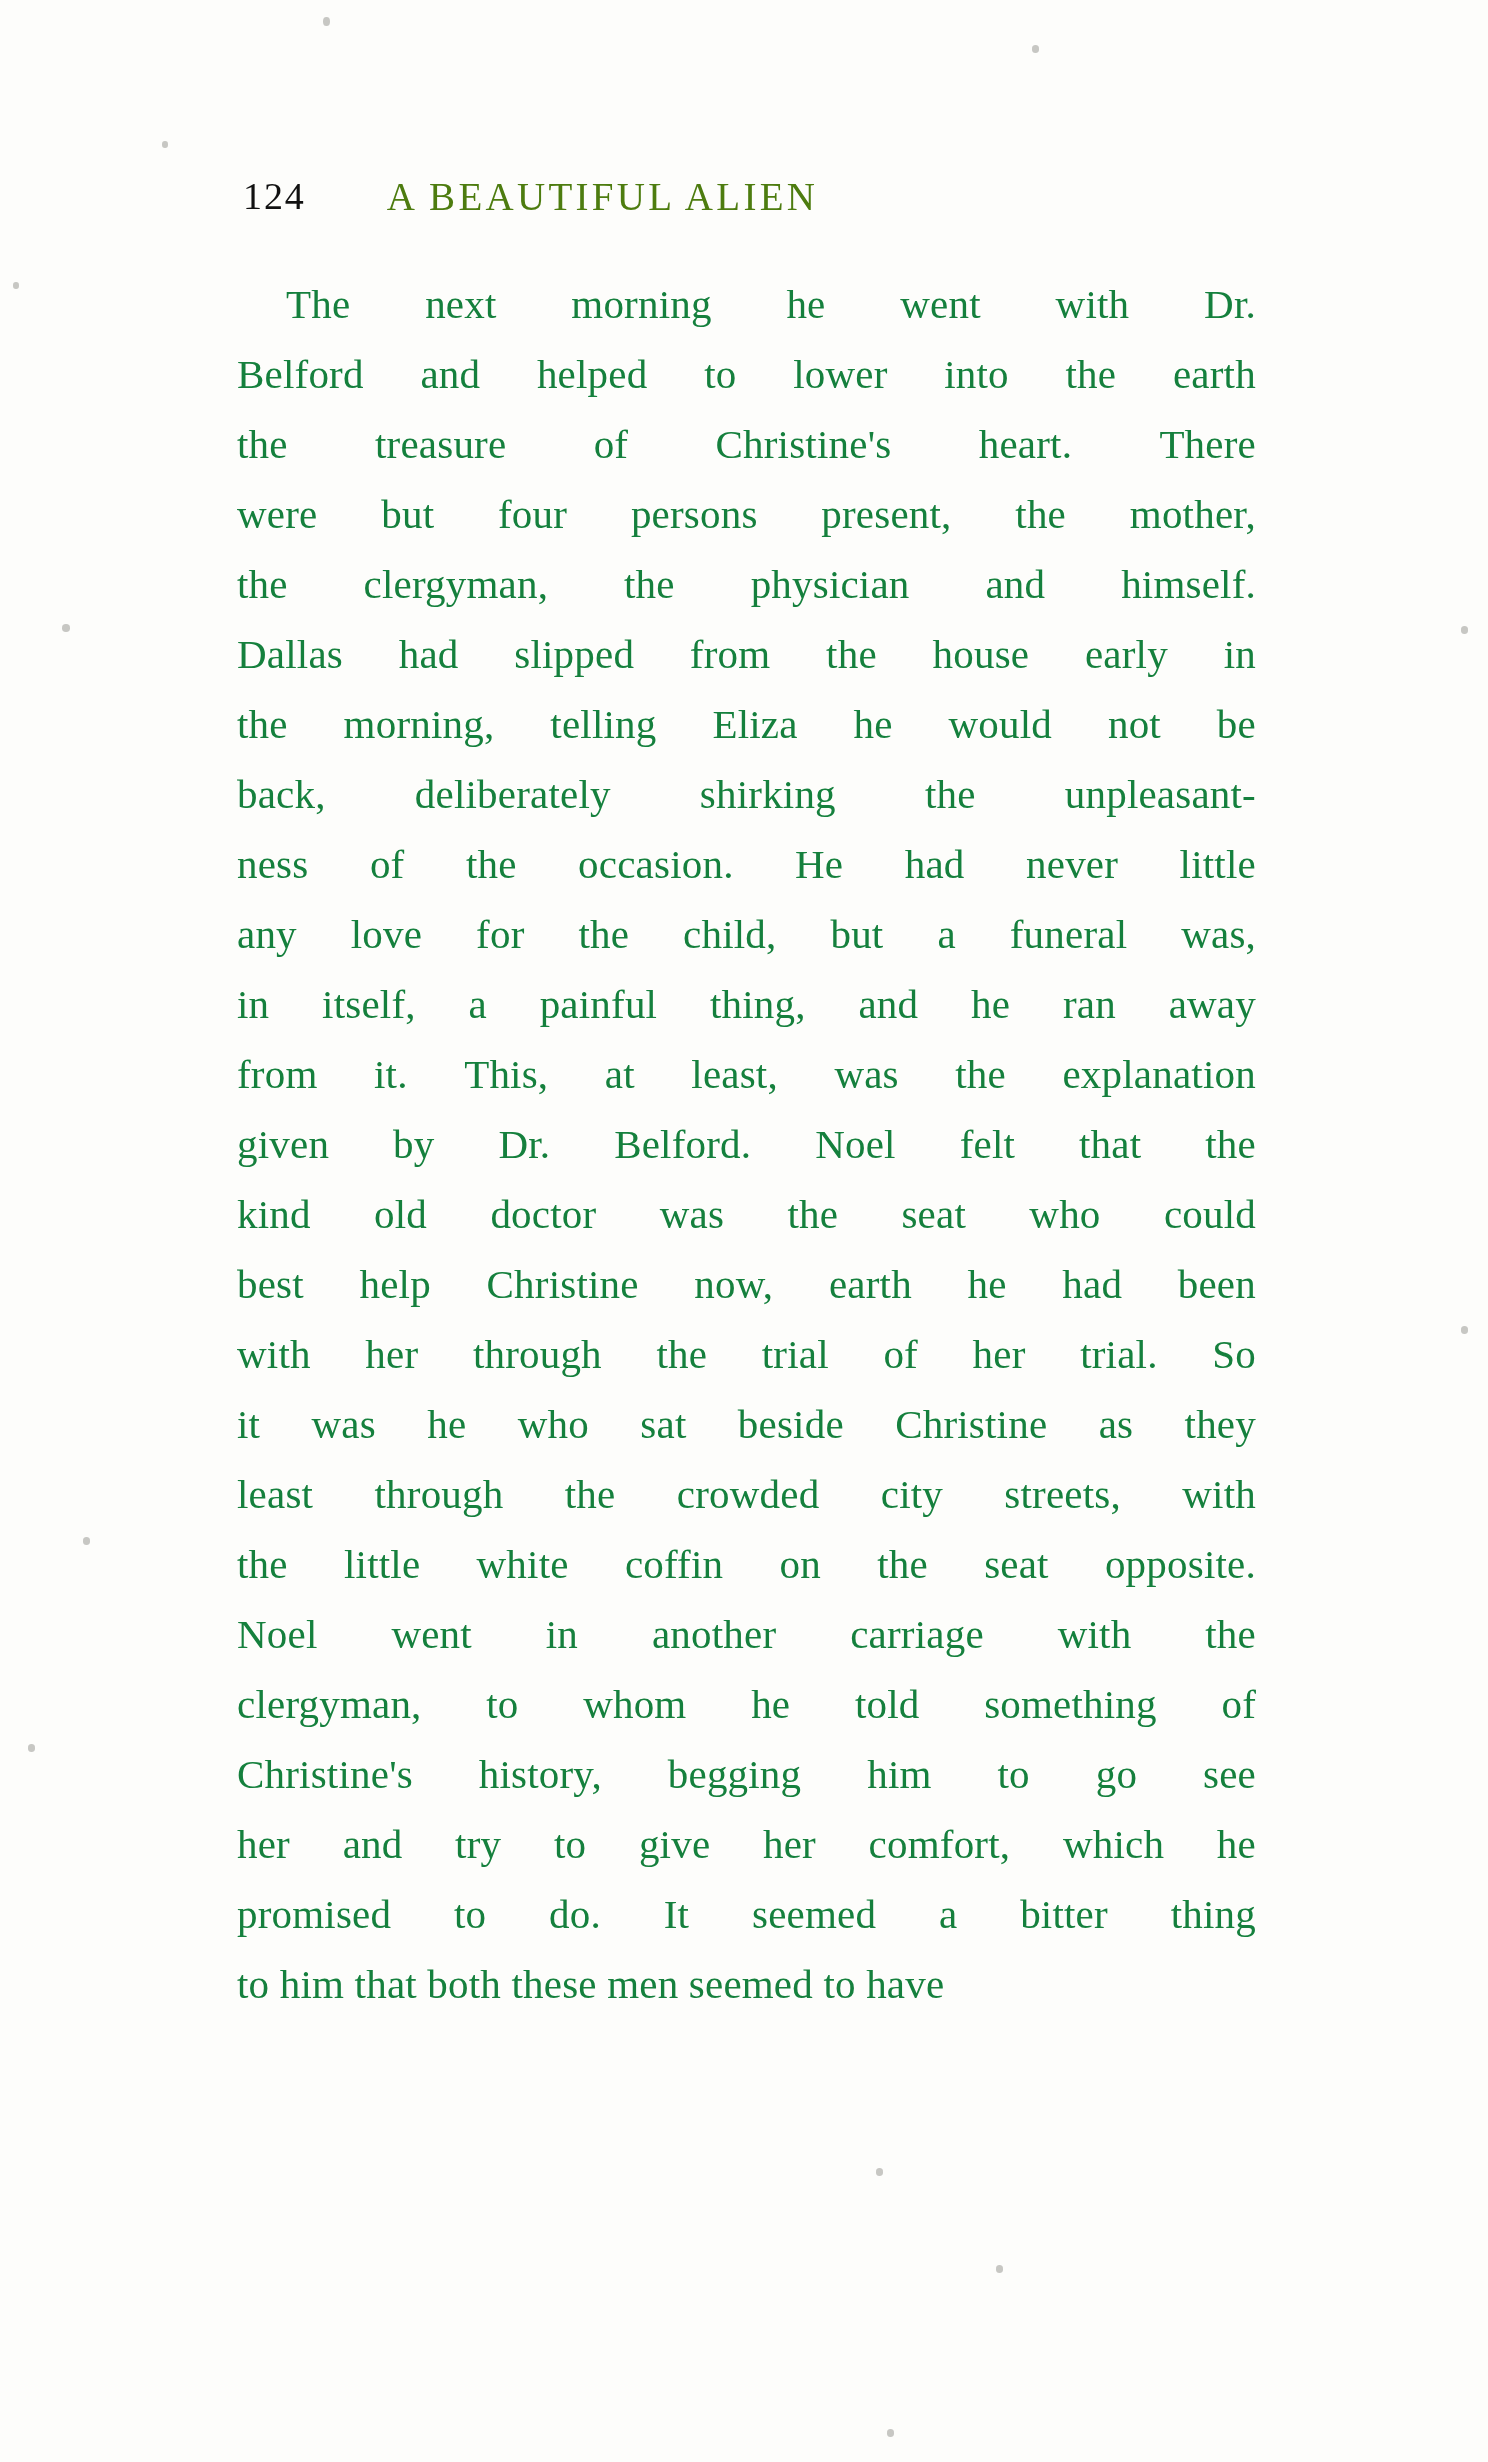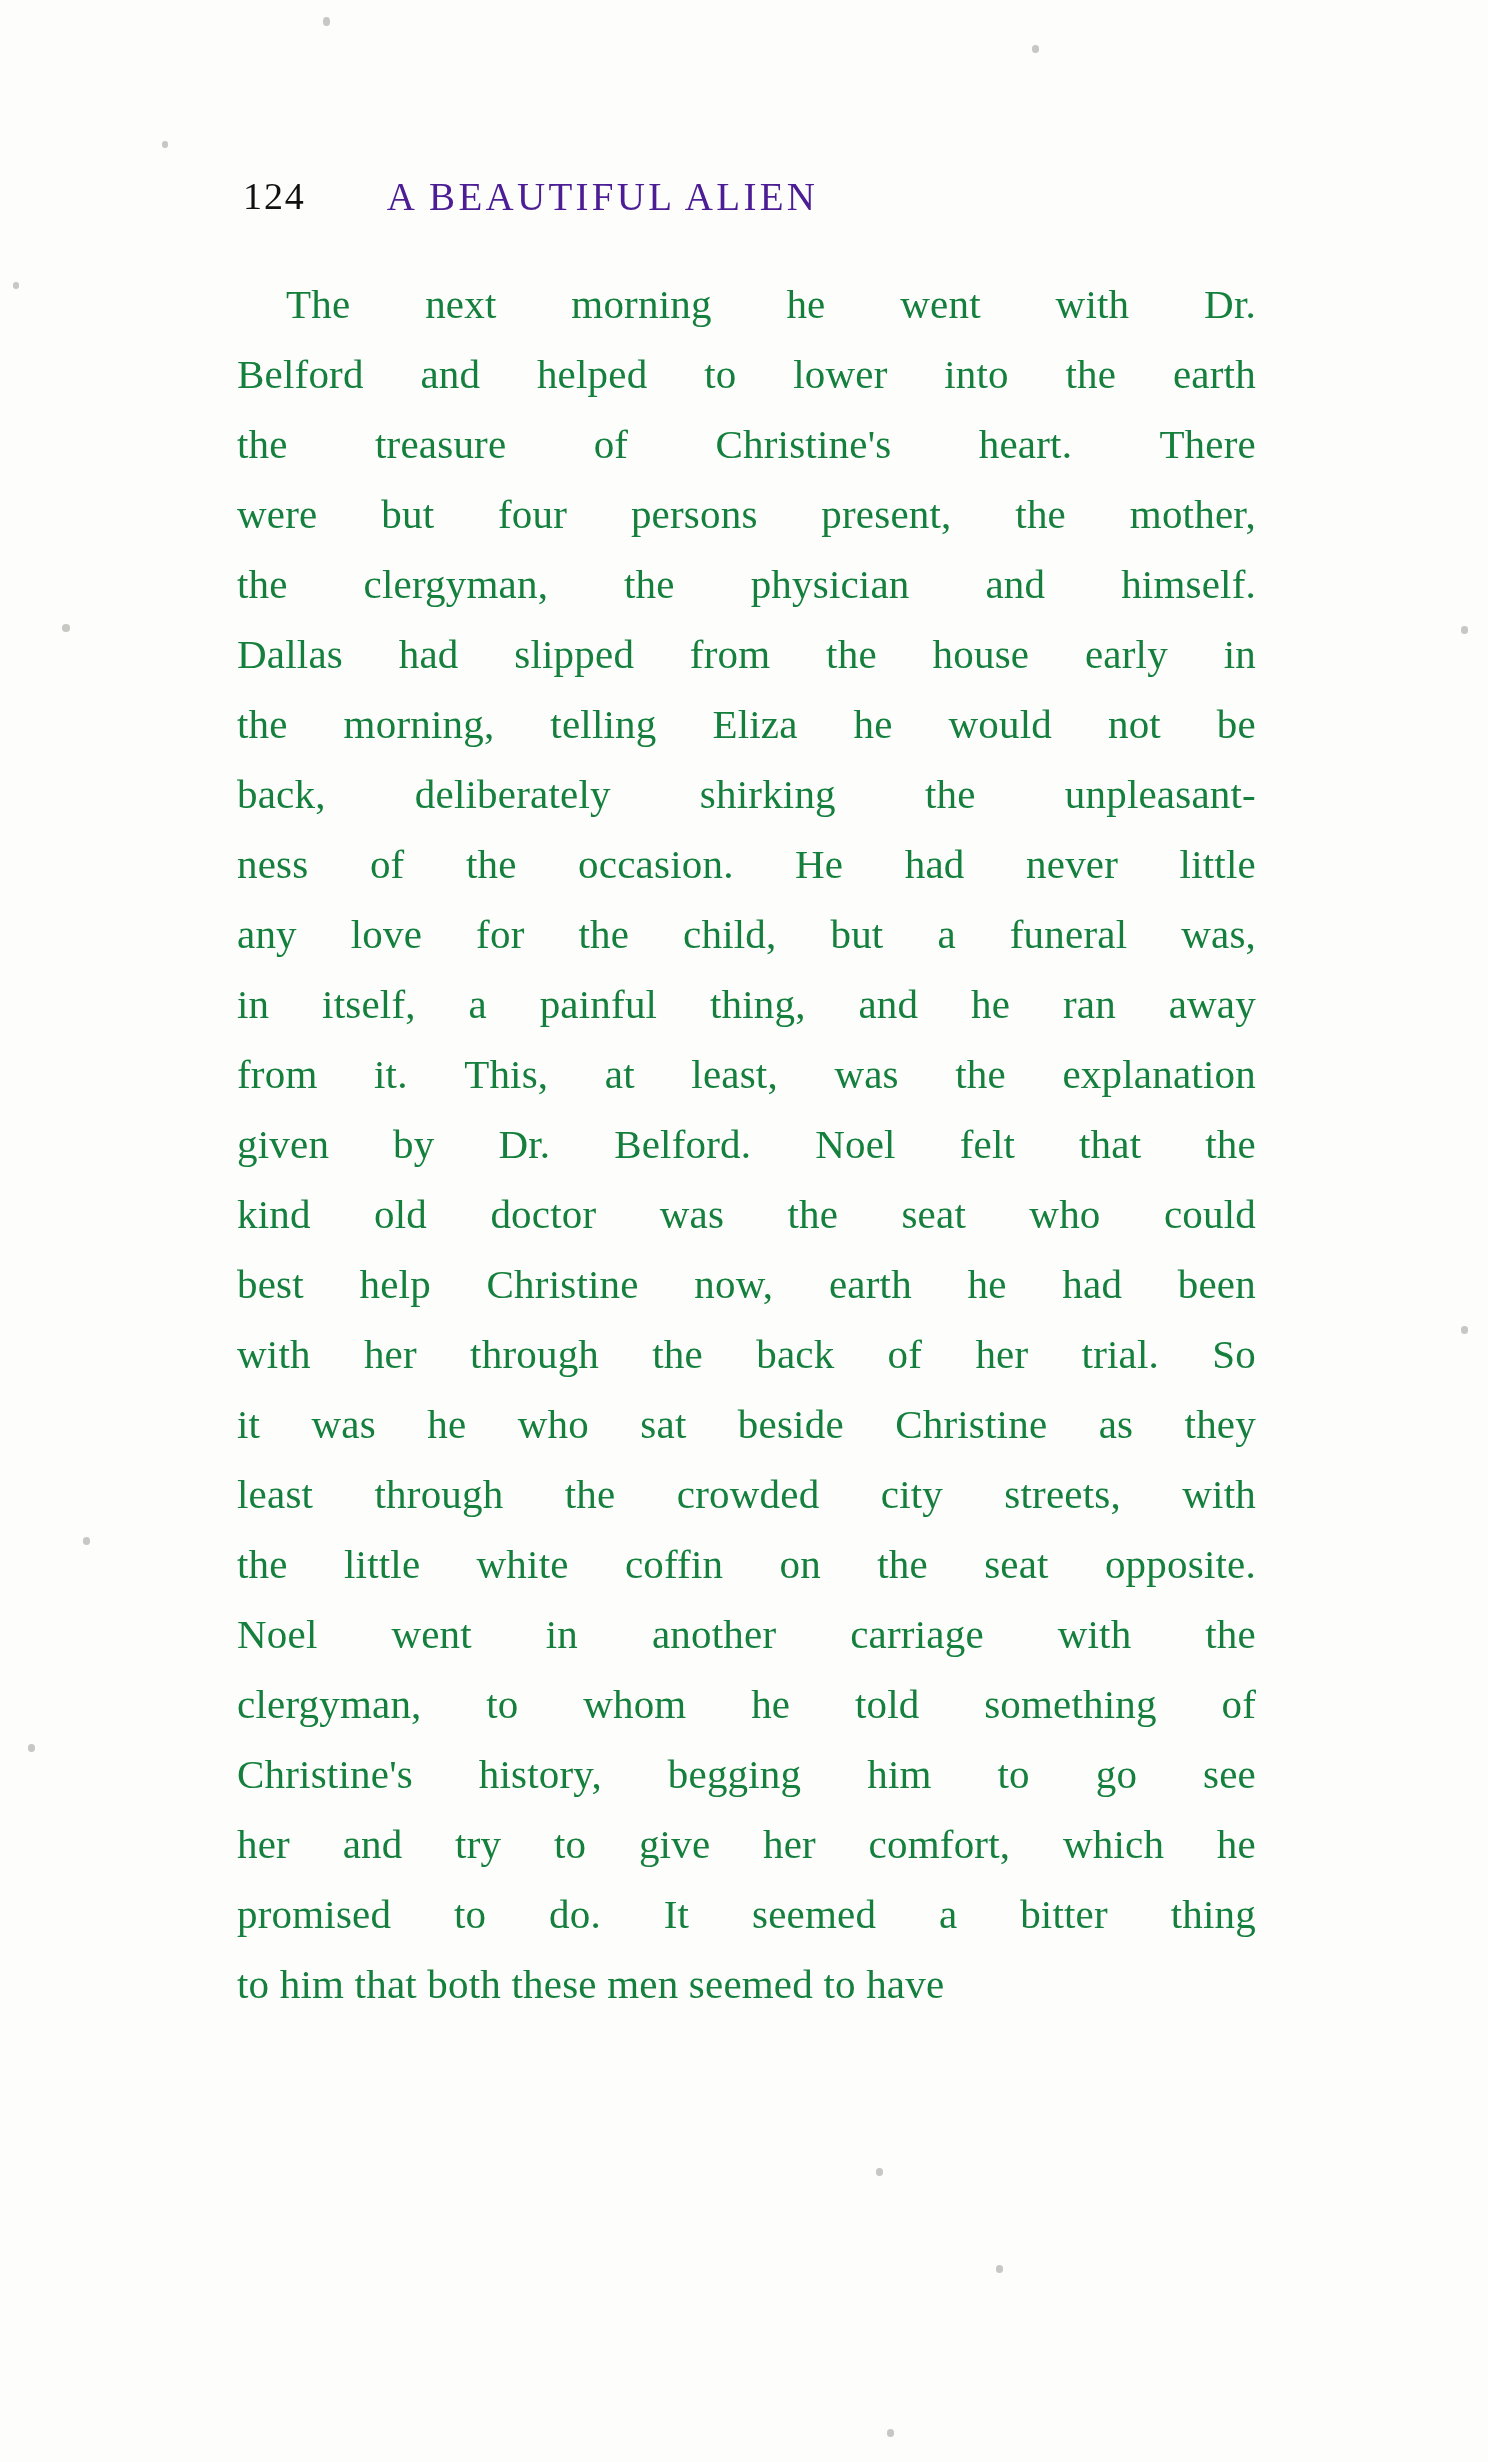--- a/index.html
+++ b/index.html
@@ -43,21 +43,21 @@
   .folio {
     font-size: 38px;
     letter-spacing: 1.9px;
     font-family: "Liberation Serif", serif;
     color: #111;
   }
   .running-title {
     margin-left: 81px;
     font-size: 39px;
     letter-spacing: 3.3px;
-    color: #4c1d95;
+    color: #4d7c0f;
     white-space: nowrap;
   }
 
   .body-text {
     position: absolute;
     left: 237px;
     top: 269px;
     width: 1019px;
   }
 
@@ -245,21 +245,21 @@
         <span class="word">earth</span>
         <span class="word">he</span>
         <span class="word">had</span>
         <span class="word">been</span>
       </div>
       <div class="line l-just">
         <span class="word">with</span>
         <span class="word">her</span>
         <span class="word">through</span>
         <span class="word">the</span>
-        <span class="word">back</span>
+        <span class="word">trial</span>
         <span class="word">of</span>
         <span class="word">her</span>
         <span class="word">trial.</span>
         <span class="word">So</span>
       </div>
       <div class="line l-just">
         <span class="word">it</span>
         <span class="word">was</span>
         <span class="word">he</span>
         <span class="word">who</span>

